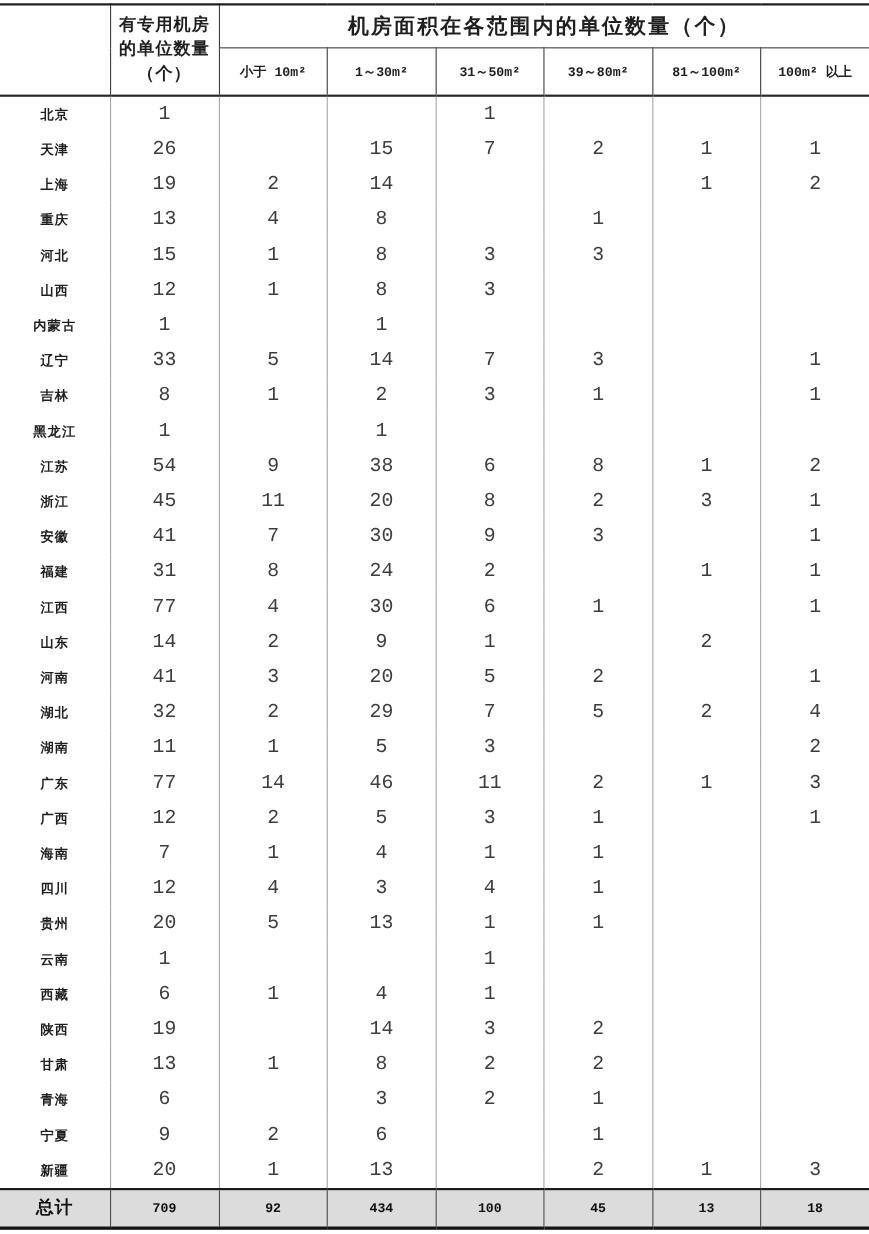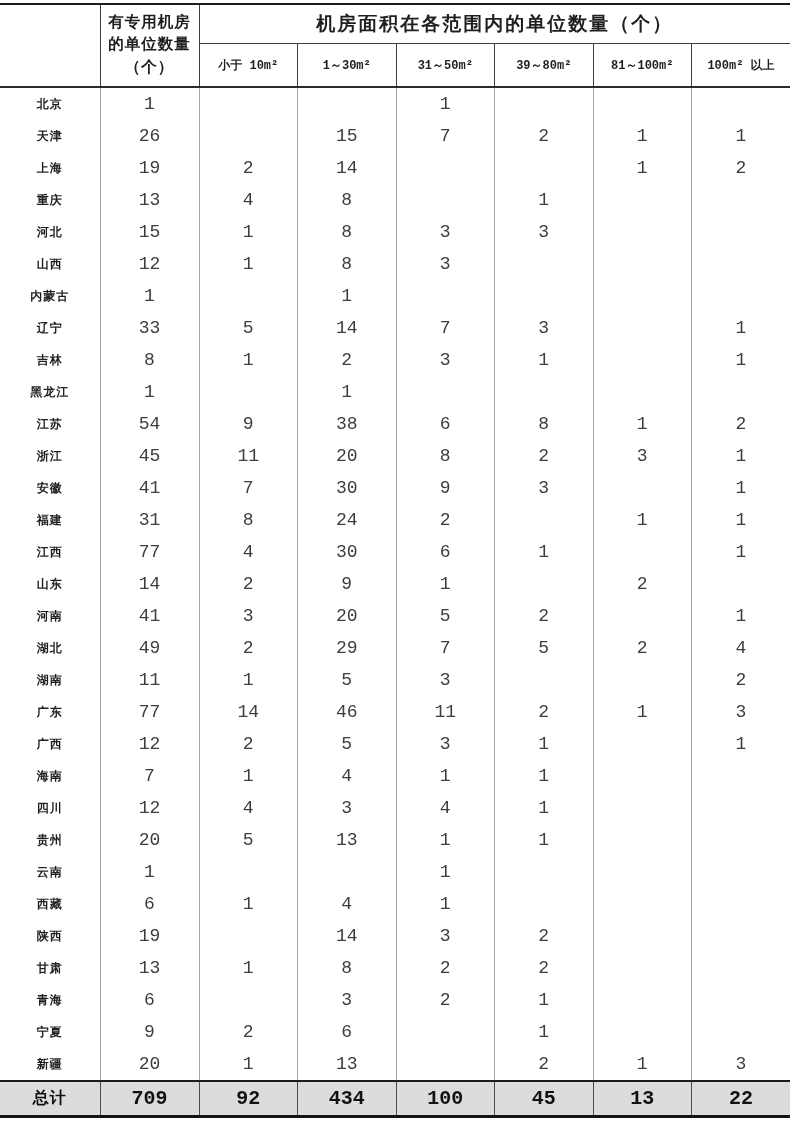--- a/index.html
+++ b/index.html
@@ -90,21 +90,21 @@
     border-bottom: 3px solid #141414;
     font-weight: 700;
     color: #111;
   }
   tfoot th {
     font-size: 16px;
     letter-spacing: 1px;
   }
   tfoot td {
     border-left: 1px solid #4c4c4c;
-    font-size: 20px;
+    font-size: 12px;
   }
 </style>
 </head>
 <body>
 
 <div class="page">
   <table class="stat-table">
     <colgroup>
       <col style="width:100px">
       <col style="width:99px">
@@ -298,21 +298,21 @@
           <td>41</td>
           <td>3</td>
           <td>20</td>
           <td>5</td>
           <td>2</td>
           <td></td>
           <td>1</td>
         </tr>
         <tr>
           <th>湖北</th>
-          <td>49</td>
+          <td>32</td>
           <td>2</td>
           <td>29</td>
           <td>7</td>
           <td>5</td>
           <td>2</td>
           <td>4</td>
         </tr>
         <tr>
           <th>湖南</th>
           <td>11</td>
@@ -446,17 +446,17 @@
       </tbody>
     <tfoot>
       <tr class="total">
         <th>总计</th>
         <td>709</td>
         <td>92</td>
         <td>434</td>
         <td>100</td>
         <td>45</td>
         <td>13</td>
-        <td>22</td>
+        <td>18</td>
       </tr>
     </tfoot>
   </table>
 </div>
 
 </body></html>

